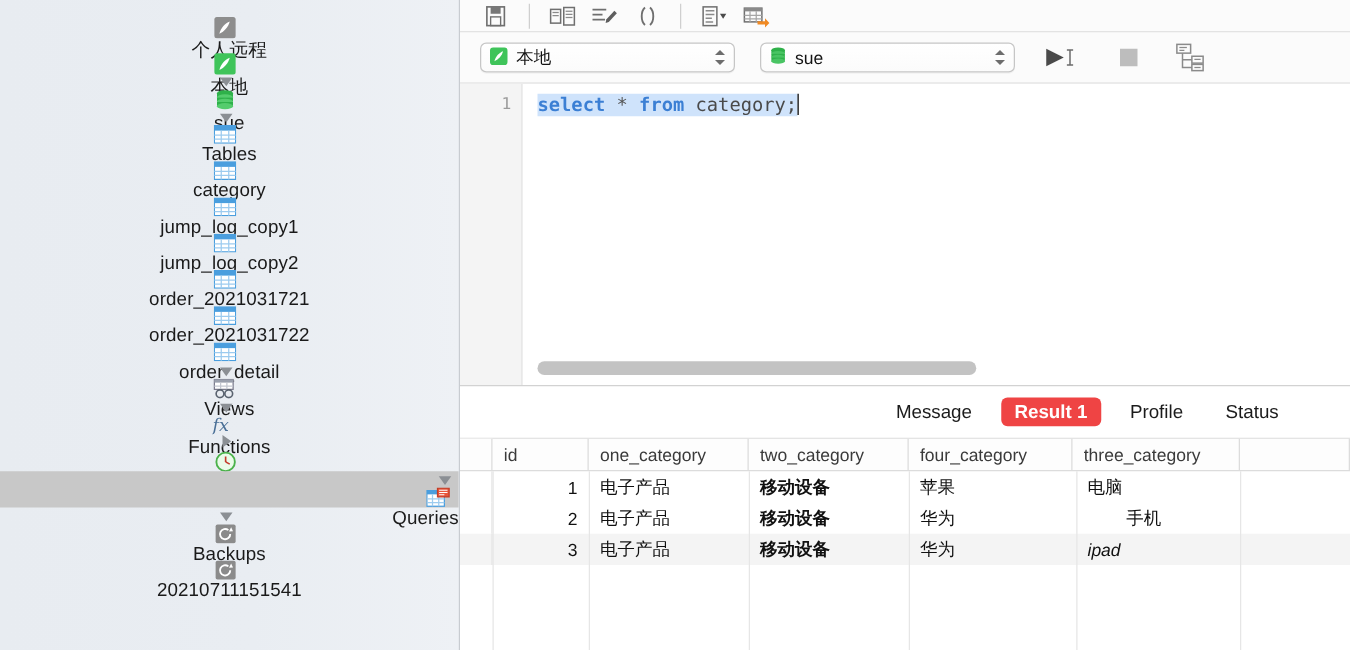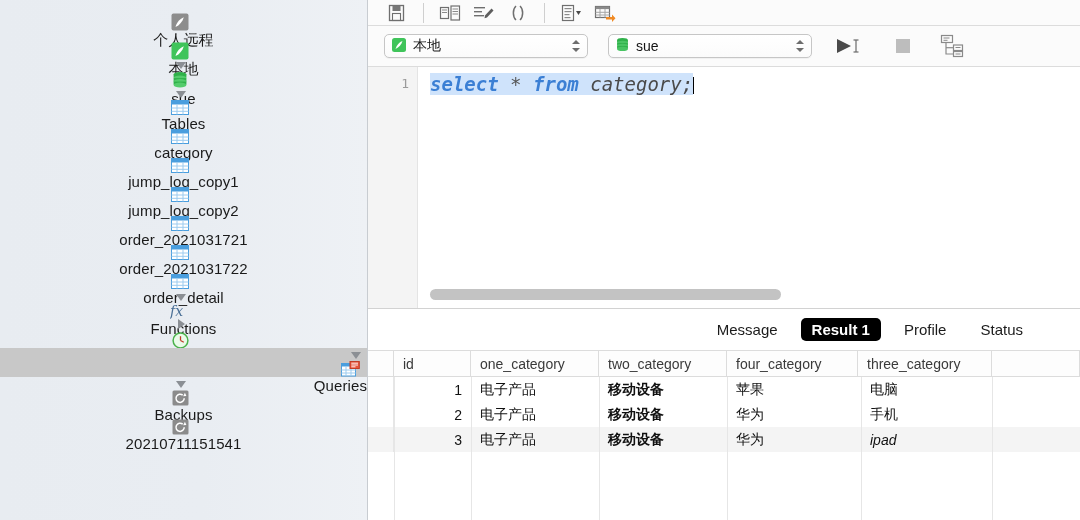--- a/index.html
+++ b/index.html
@@ -122,24 +122,23 @@
     border-right: 1px solid #e4e4e4;
     padding-top: 6px;
     text-align: right;
     padding-right: 8px;
   }
   .lineno { font-family: "DejaVu Sans Mono", monospace; font-size: 13px; color: #9b9b9b; line-height: 22px; }
   #code {
     flex: 1 1 auto;
     padding: 6px 0 0 12px;
     font-family: "DejaVu Sans Mono", monospace;
-    font-size: 19px;
+    font-size: 15px;
     line-height: 22px;
     position: relative;
-    font-style: italic;
   }
   .sel { background: #cfe3fb; }
   .kw { color: #3b7fd4; font-weight: bold; }
   .op { color: #555; }
   .ident { color: #4a4a4a; }
   .caret {
     display: inline-block;
     width: 1px; height: 17px;
     background: #000;
     vertical-align: -3px;
@@ -161,21 +160,21 @@
     background: #fff;
     display: flex; align-items: center; justify-content: flex-end;
     padding-right: 46px;
     gap: 0;
   }
   .tab {
     font-size: 15px; color: #1b1b1b;
     padding: 3px 11px; border-radius: 5px;
     margin-left: 12px;
   }
-  .tab.active { background: #000000; color: #fff; font-weight: bold; }
+  .tab.active { background: #ef4444; color: #fff; font-weight: bold; }
 
   
   #grid { flex: 1 1 auto; position: relative; background: #fff; overflow: hidden; }
   #grid-head {
     height: 27px; display: flex;
     border-top: 1px solid #dcdcdc;
     border-bottom: 1px solid #dcdcdc;
     background: #fdfdfd;
   }
   .rowhdr { width: 26px; flex: 0 0 26px; border-right: 1px solid #dcdcdc; background: #fdfdfd; }
@@ -353,20 +352,39 @@
       <rect x="0.5" y="0.5" width="17" height="4" fill="#4a9ede"></rect>
       <g stroke="#9ccbef" stroke-width="1">
         <line x1="6" y1="4.5" x2="6" y2="14.5"></line>
               <line x1="12" y1="4.5" x2="12" y2="14.5"></line>
         <line x1="0.5" y1="8" x2="17.5" y2="8"></line>
               <line x1="0.5" y1="11.3" x2="17.5" y2="11.3"></line>
       </g>
           </svg>
         </span>
         <span class="tree-label">order_detail</span>
+      </div>
+      <div class="tree-row">
+        <span style="flex: 0 0 auto; width: 43px;"></span>
+        <span class="twisty open"></span>
+        <span class="ic">
+          <svg width="20" height="16" viewBox="0 0 20 16">
+        <rect x="1.5" y="0.5" width="15" height="8" fill="#fff" stroke="#7b7b8c"></rect>
+        <rect x="1.5" y="0.5" width="15" height="2.6" fill="#9aa0ad"></rect>
+        <g stroke="#c3c7d0">
+              <line x1="6.5" y1="3" x2="6.5" y2="8.5"></line>
+              <line x1="11.5" y1="3" x2="11.5" y2="8.5"></line>
+          <line x1="1.5" y1="5.8" x2="16.5" y2="5.8"></line>
+            </g>
+        <circle cx="6" cy="12" r="3.1" fill="none" stroke="#5b6470" stroke-width="1.3"></circle>
+        <circle cx="13" cy="12" r="3.1" fill="none" stroke="#5b6470" stroke-width="1.3"></circle>
+        <line x1="9.1" y1="12" x2="9.9" y2="12" stroke="#5b6470" stroke-width="1.3"></line>
+          </svg>
+        </span>
+        <span class="tree-label">Views</span>
       </div>
       <div class="tree-row">
         <span style="flex: 0 0 auto; width: 43px;"></span>
         <span class="twisty open"></span>
         <span class="ic">
           <svg width="20" height="17" viewBox="0 0 20 17">
             <text x="0" y="13" font-family="DejaVu Serif, serif" font-style="italic" font-size="14" fill="#4a6f96">fx</text>
           </svg>
         </span>
         <span class="tree-label">Functions</span>
@@ -600,21 +618,21 @@
             <div class="gcell bold" style="flex: 0 0 128px;">移动设备</div>
             <div class="gcell" style="flex: 0 0 134px;">苹果</div>
             <div class="gcell" style="flex: 0 0 131px;">电脑</div>
           </div>
           <div class="grow">
             <div class="rowhdr" style="border-right: 1px solid rgb(230, 230, 230); background: transparent;"></div>
             <div class="gcell num" style="flex: 0 0 77px;">2</div>
             <div class="gcell" style="flex: 0 0 128px;">电子产品</div>
             <div class="gcell bold" style="flex: 0 0 128px;">移动设备</div>
             <div class="gcell" style="flex: 0 0 134px;">华为</div>
-            <div class="gcell" style="flex: 0 0 131px;">手机</div>
+            <div class="gcell" style="flex: 0 0 131px; margin-left: 31px;">手机</div>
           </div>
           <div class="grow alt">
             <div class="rowhdr" style="border-right: 1px solid rgb(230, 230, 230); background: transparent;"></div>
             <div class="gcell num" style="flex: 0 0 77px;">3</div>
             <div class="gcell" style="flex: 0 0 128px;">电子产品</div>
             <div class="gcell bold" style="flex: 0 0 128px;">移动设备</div>
             <div class="gcell" style="flex: 0 0 134px;">华为</div>
             <div class="gcell" style="flex: 0 0 131px; font-style: italic;">ipad</div>
           </div>
         </div>

